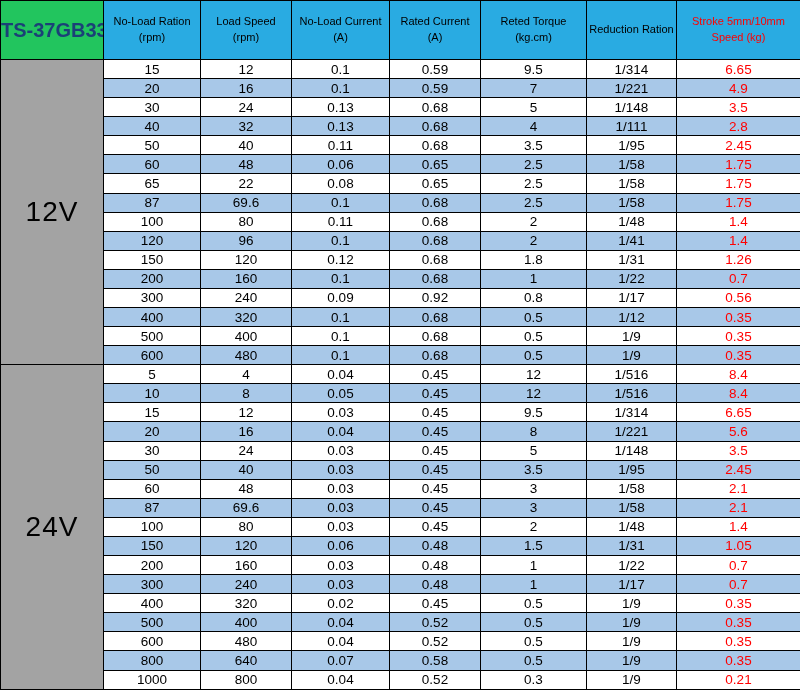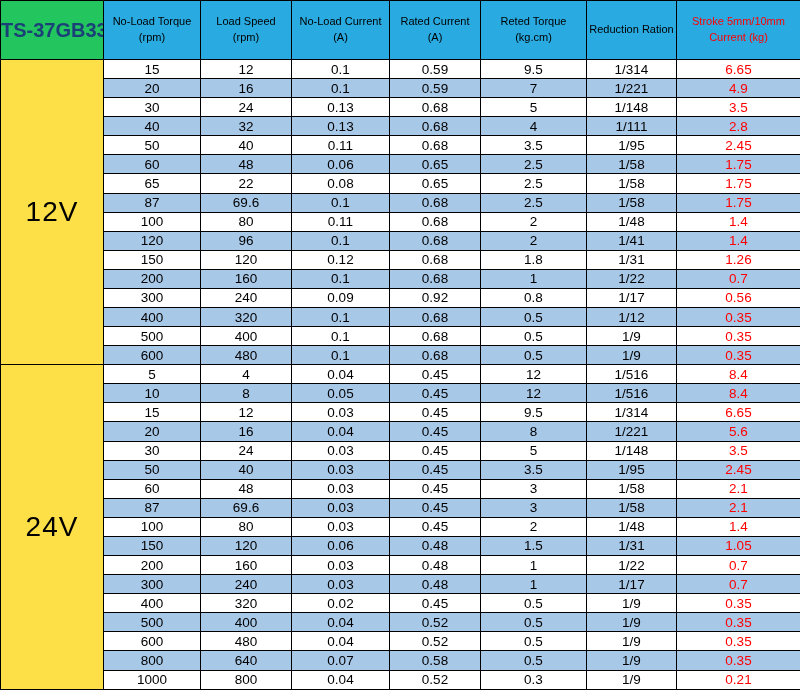--- a/index.html
+++ b/index.html
@@ -38,21 +38,21 @@
   thead th.model {
     background: #22c55e;
     color: #1b4077;
     font-weight: bold;
     font-size: 20px;
   }
   thead th.stroke {
     color: #ff0000;
   }
   td.voltage {
-    background: #fde047;
+    background: #a3a3a3;
     color: #000000;
     font-size: 28px;
     font-weight: normal;
     letter-spacing: 1px;
   }
   td.cell {
     font-size: 13.5px;
     color: #000000;
     background: #ffffff;
   }
@@ -75,21 +75,21 @@
     <col style="width:91px">
     <col style="width:106px">
     <col style="width:90px">
     <col style="width:124px">
   </colgroup>
   <thead>
     <tr id="header-row">
       <th class="model">TS-37GB330</th>
 
     <th>
-          <div>No-Load Torque</div>
+          <div>No-Load Ration</div>
           <div>(rpm)</div>
         </th>
         <th>
           <div>Load Speed</div>
           <div>(rpm)</div>
         </th>
         <th>
           <div>No-Load Current</div>
           <div>(A)</div>
         </th>
@@ -99,21 +99,21 @@
         </th>
         <th>
           <div>Reted Torque</div>
           <div>(kg.cm)</div>
         </th>
         <th>
           <div>Reduction Ration</div>
         </th>
         <th class="stroke">
           <div>Stroke 5mm/10mm</div>
-          <div>Current (kg)</div>
+          <div>Speed (kg)</div>
         </th>
       </tr>
   </thead>
   <tbody id="table-body">
 
   <tr class="plain">
         <td rowspan="16" class="voltage">12V</td>
         <td class="cell">15</td>
         <td class="cell">12</td>
         <td class="cell">0.1</td>

